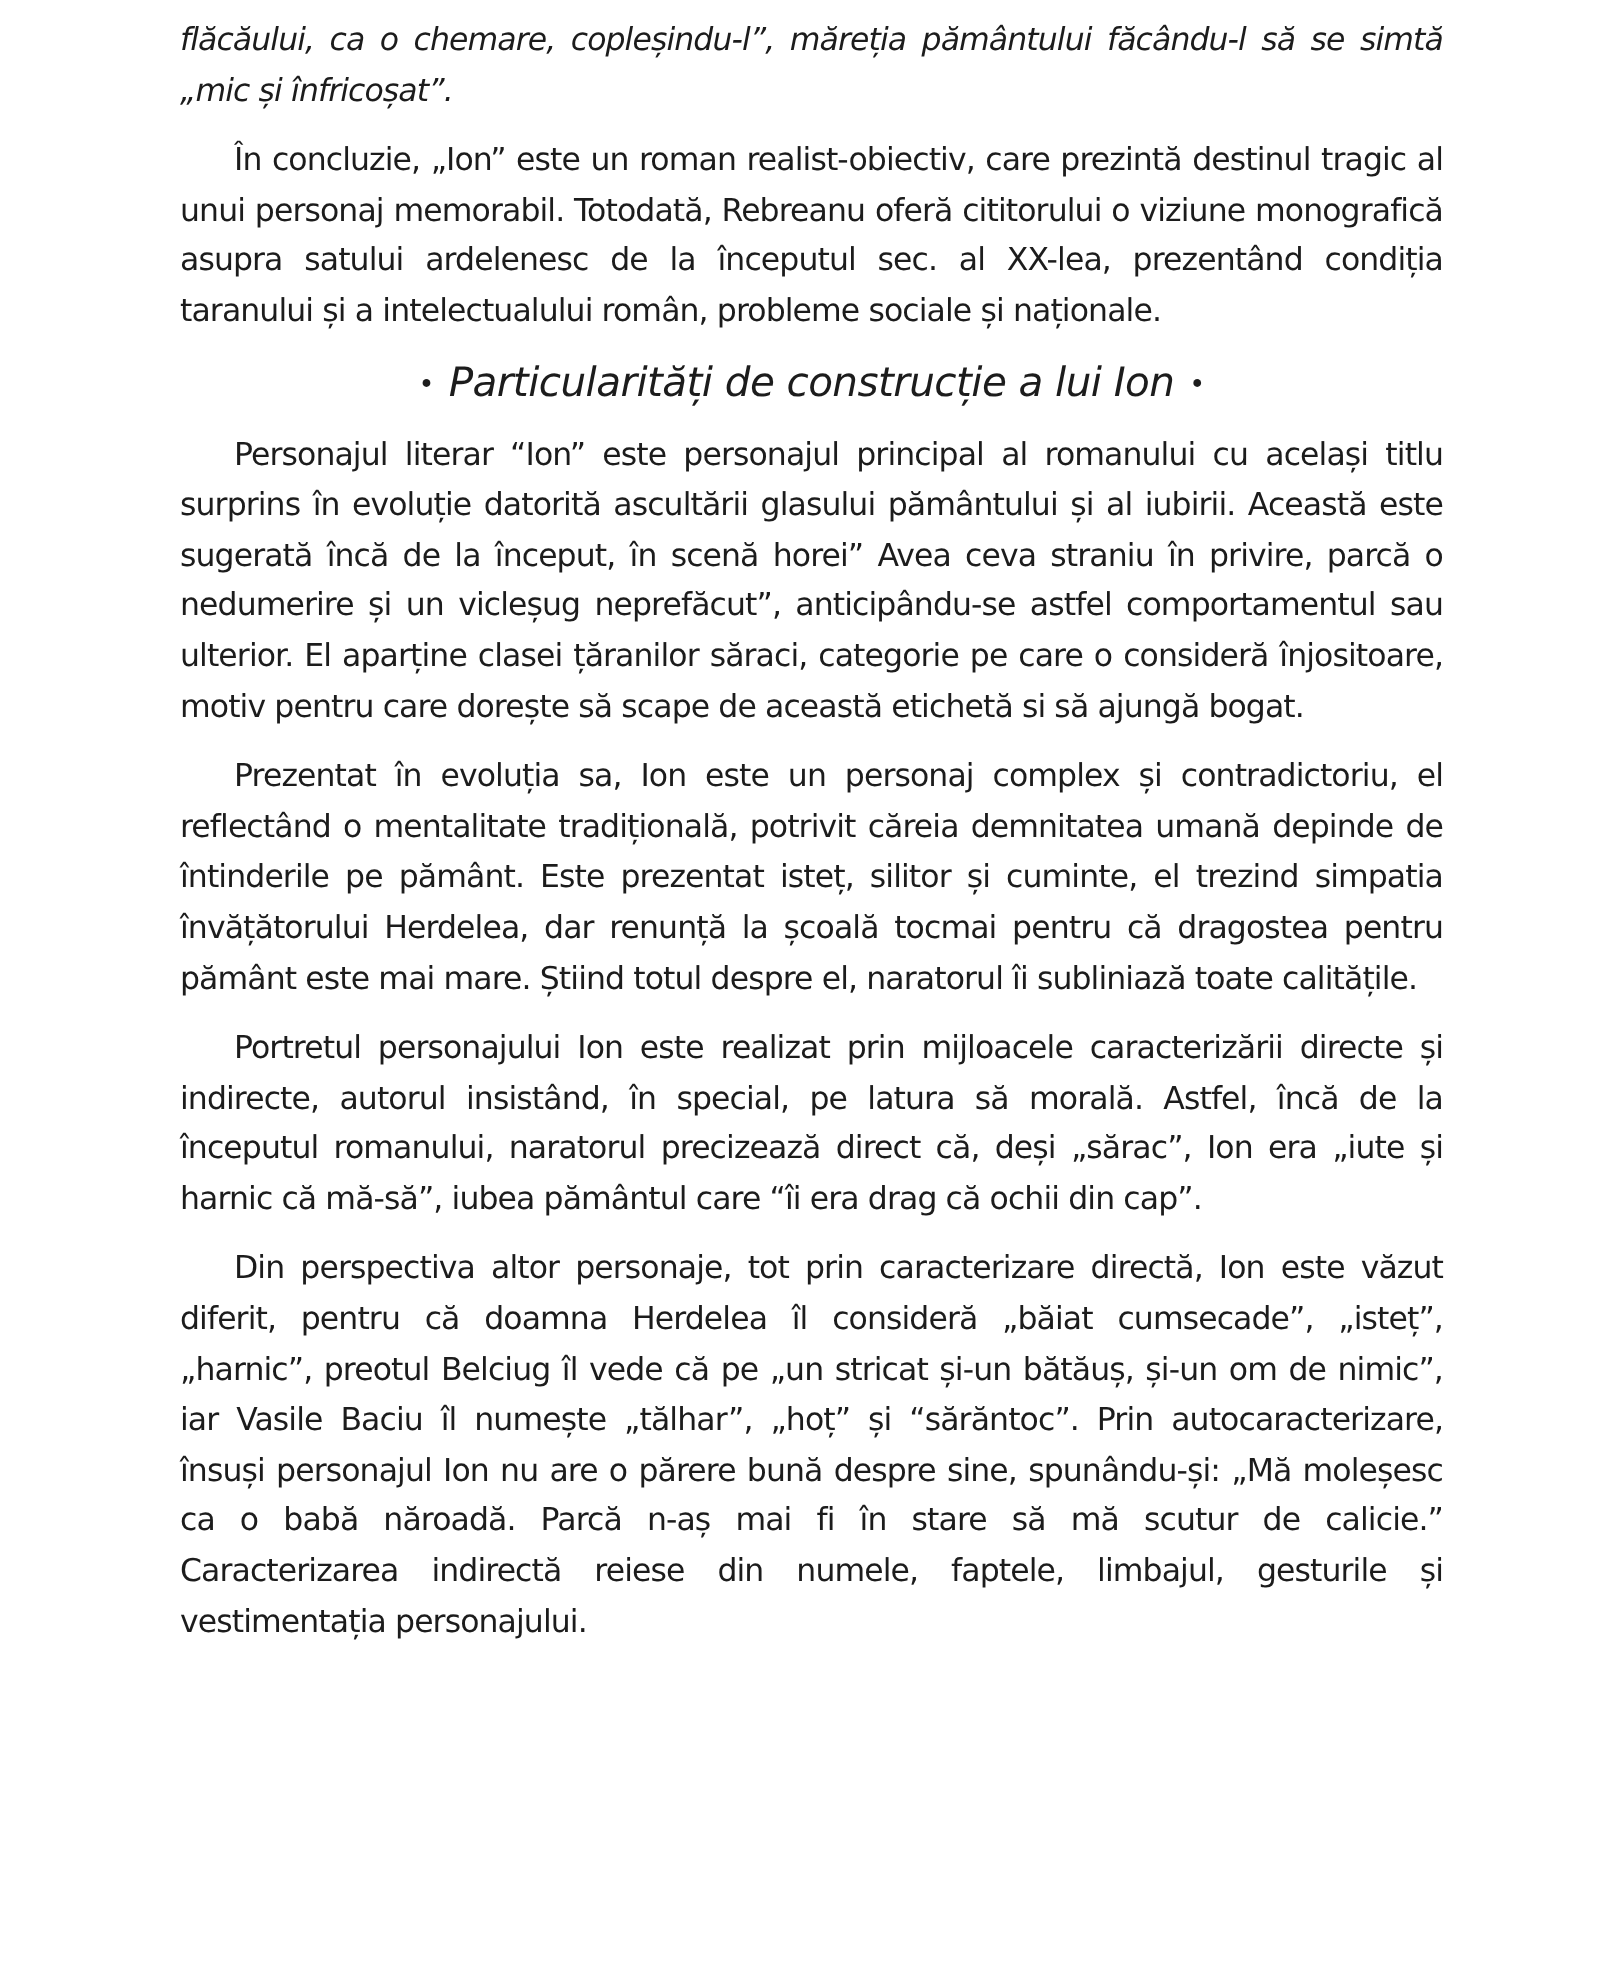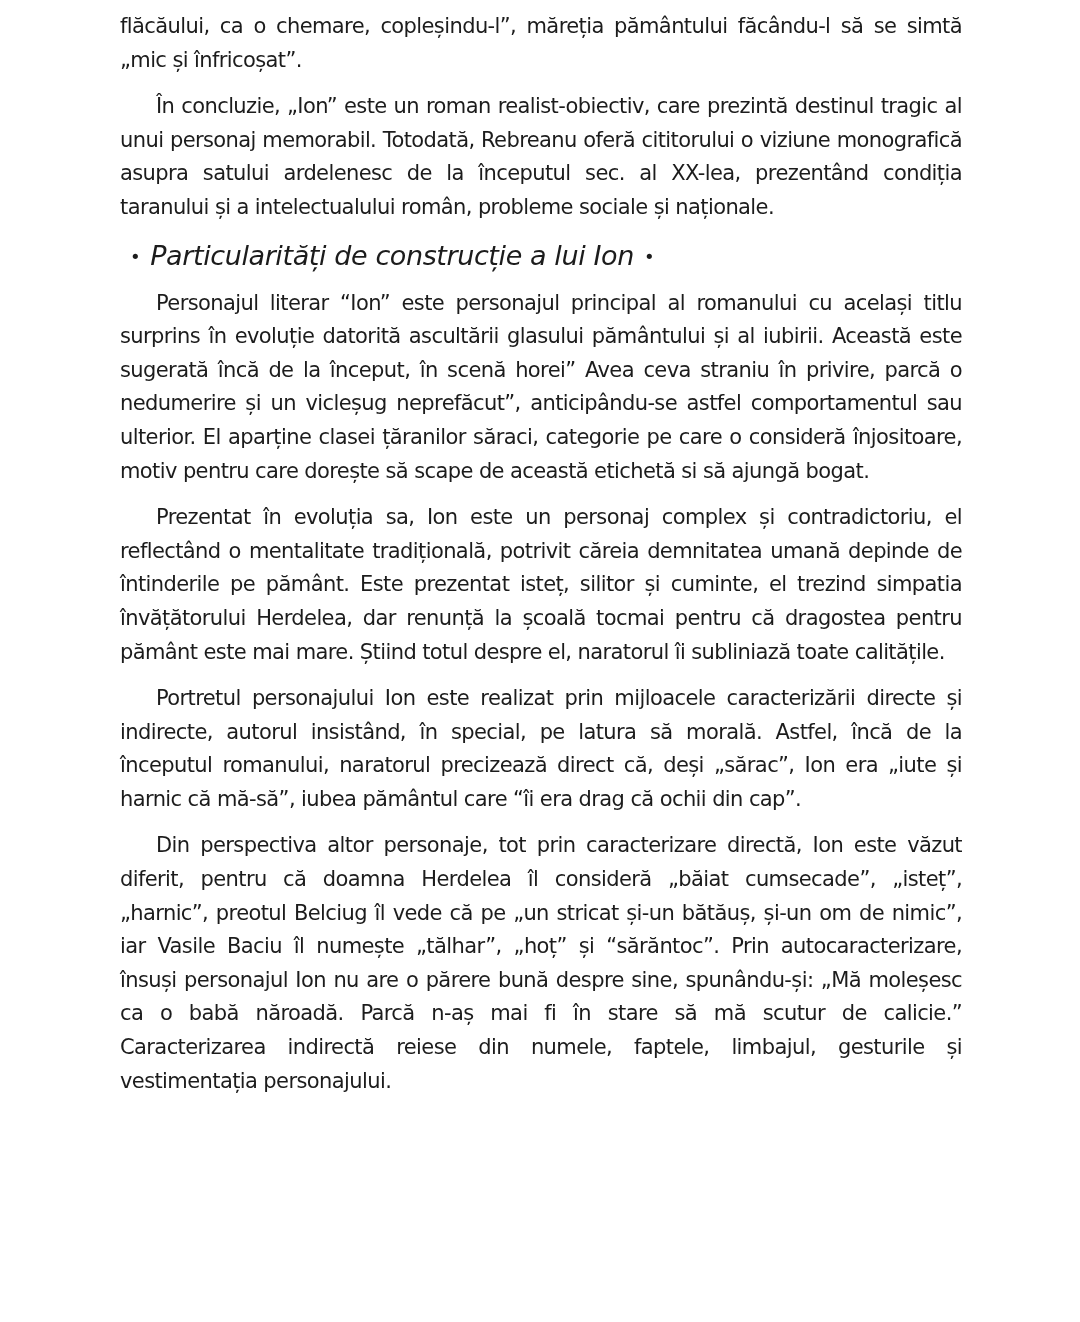--- a/index.html
+++ b/index.html
@@ -10,22 +10,23 @@
     color: #1c1c1c;
     font-size: 21px;
     line-height: 33.6px;
     letter-spacing: -0.6px;
   }
   .para {
     margin: 0 0 13px 0;
     text-align: justify;
     text-indent: 36px;
   }
-  .para.cont { text-indent: 0; }
+  .para.cont { text-indent: 0; font-style: italic; }
   .heading {
+    text-align: center;
     font-style: italic;
     font-size: 27px;
     line-height: 36px;
     margin: 8px 0 12px 0;
     letter-spacing: -0.4px;
   }
   .dot { font-style: normal; font-size: 18px; padding: 0 10px; vertical-align: 2px; }
 </style>
 </head>
 <body>

